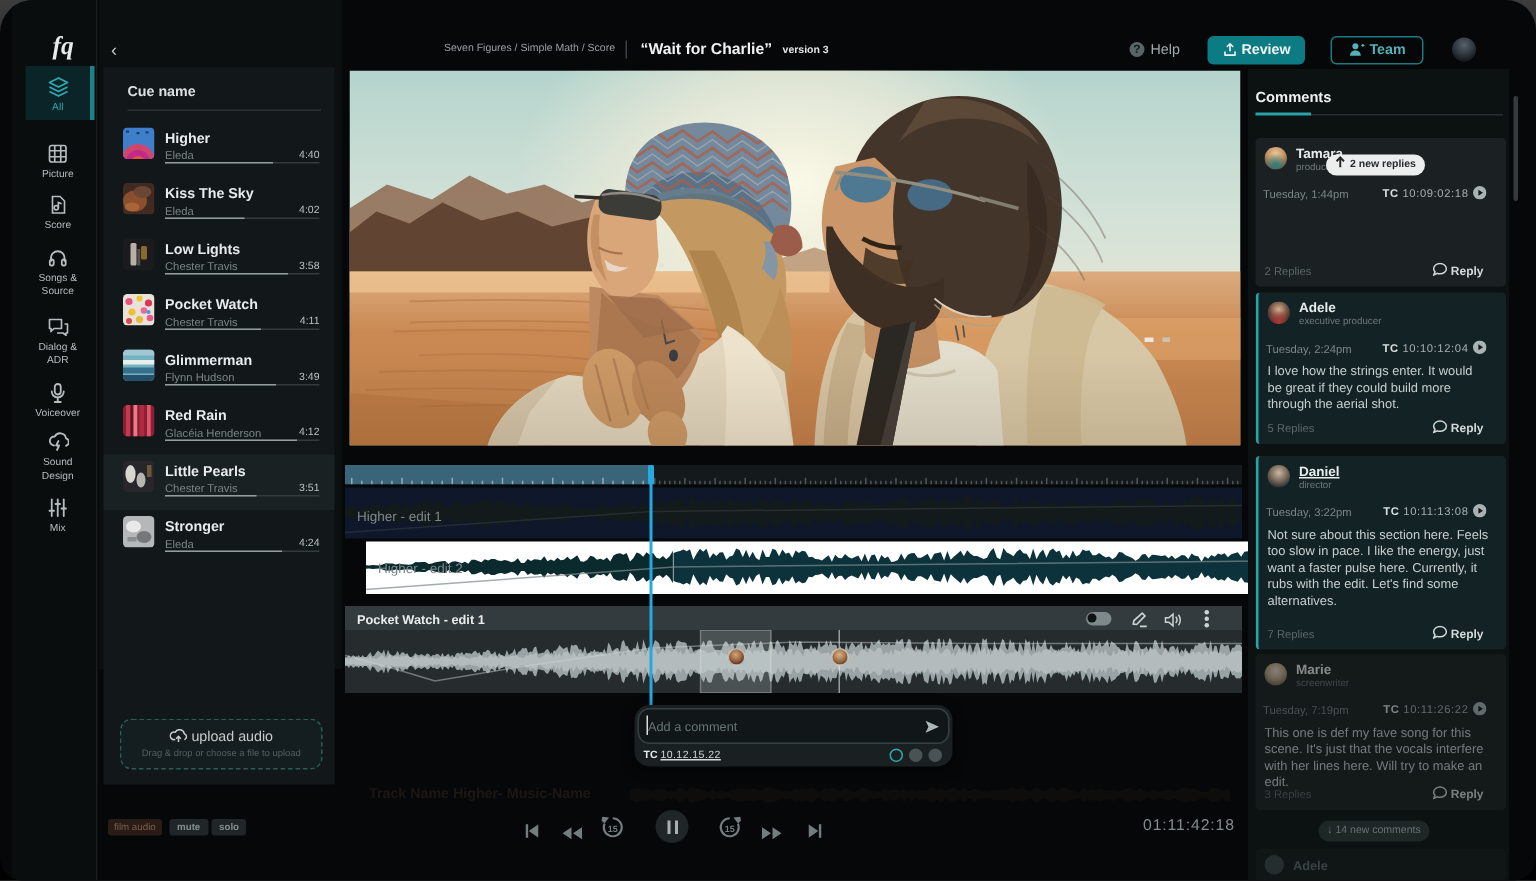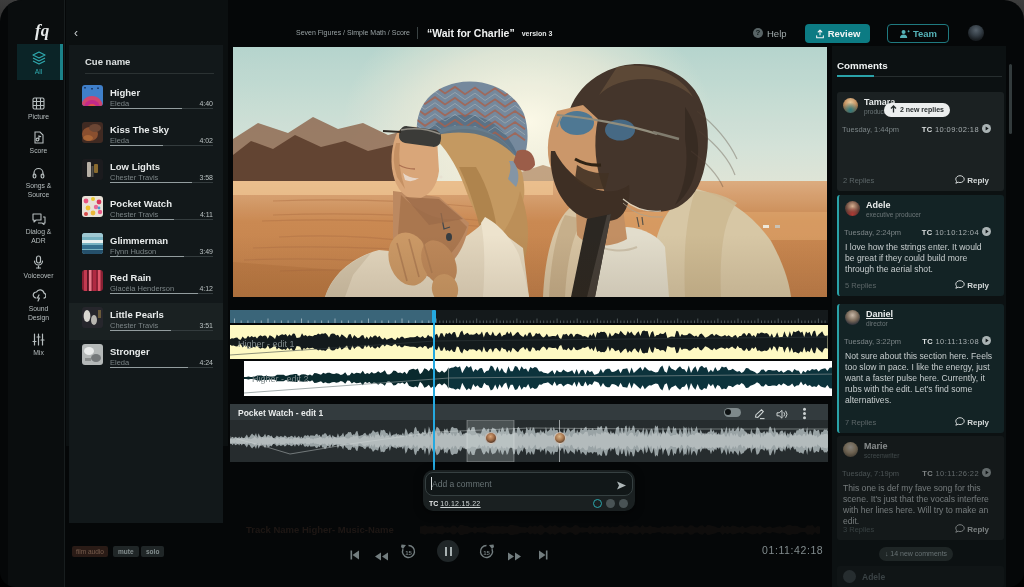--- a/index.html
+++ b/index.html
@@ -212,20 +212,29 @@
             <ellipse cx="14" cy="14" rx="5" ry="4" fill="#74787a"></ellipse>
             <rect x="3" y="14" width="6" height="3" fill="#8a8e8e"></rect>
           </svg>
         </div>
         <div class="abs" style="left:41px;top:6px;font-size:9.5px;font-weight:bold;color:#e8ebeb;">Stronger</div>
         <div class="abs" style="left:41px;top:18px;font-size:7.5px;color:#7b8486;">Eleda</div>
         <div class="abs" style="right:10px;top:18.5px;font-size:7px;color:#b9c0c1;">4:24</div>
         <div class="abs" style="left:41px;top:27px;width:103px;height:1px;background:#333b3d;"></div>
         <div class="abs" style="left:41px;top:27px;width:78px;height:1px;background:#939d9f;"></div>
       </div>
+      <div class="abs" style="left:14px;top:479px;width:135px;height:34px;border:1.5px dashed #2a5c5a;border-radius:8px;background:rgba(36,80,78,0.10);">
+<div class="abs" style="left:0;top:6px;width:100%;height:12px;text-align:center;font-size:9.5px;color:#c6cccc;white-space:nowrap;"><svg width="12" height="9" viewBox="0 0 14 10" style="vertical-align:-1px;">
+            <g stroke="#c6cccc" stroke-width="1.2" fill="none" stroke-linecap="round" stroke-linejoin="round">
+              <path d="M4 8 a3 3 0 1 1 0.5-5.8 a3.8 3.8 0 0 1 7 1.2 a2.4 2.4 0 0 1 0.5 4.4"></path>
+              <path d="M7 9.5 V5.5 M5.5 7 L7 5.5 L8.5 7"></path>
+            </g>
+          </svg> upload audio</div>
+<div class="abs" style="left:0;top:19px;width:100%;text-align:center;font-size:6.3px;color:#51605f;">Drag &amp; drop or choose a file to upload</div>
+</div>
     </div>
 <div class="abs" style="left:74px;top:26px;font-size:12px;color:#c8cdce;">‹</div>
 <div class="abs" style="left:296px;top:29px;font-size:7px;color:#98a1a3;">Seven Figures / Simple Math / Score</div>
 <div class="abs" style="left:417px;top:27px;width:1px;height:12px;background:#3a4243;"></div>
 <div class="abs" style="left:427px;top:27px;font-size:10.5px;font-weight:bold;color:#f0f2f2;">“Wait for Charlie”<span style="font-size:7px;margin-left:7px;color:#e4e7e7;vertical-align:1px;">version 3</span></div>
 <div class="abs" style="left:753px;top:28px;width:10px;height:10px;border-radius:50%;background:#596466;color:#10191a;font-size:8px;font-weight:bold;text-align:center;line-height:10px;">?</div>
 <div class="abs" style="left:767px;top:28px;font-size:9.5px;color:#a2abac;">Help</div>
 <div class="abs" style="left:805px;top:24px;width:65px;height:19px;background:#0c7b83;border-radius:4px;color:#f2f5f5;font-size:9.5px;font-weight:bold;text-align:center;line-height:19px;white-space:nowrap;"><svg width="10" height="10" viewBox="0 0 12 12" style="vertical-align:-1.5px;margin-right:3px;">
         <g stroke="#f2f5f5" stroke-width="1.3" fill="none" stroke-linecap="round" stroke-linejoin="round">
           <path d="M2 8 v2.5 h8 V8"></path>
@@ -534,21 +543,21 @@
         <rect x="574.5" y="10.5" width="1" height="2.5" fill="#4e585a"></rect>
         <rect x="577.9" y="10.5" width="1" height="2.5" fill="#4e585a"></rect>
         <rect x="581.2" y="10.5" width="1" height="2.5" fill="#4e585a"></rect>
         <rect x="584.6" y="10.5" width="1" height="2.5" fill="#4e585a"></rect>
         <rect x="587.9" y="8.5" width="1" height="4.5" fill="#4e585a"></rect>
         <rect x="591.3" y="10.5" width="1" height="2.5" fill="#4e585a"></rect>
         <rect x="594.6" y="10.5" width="1" height="2.5" fill="#4e585a"></rect>
         <rect x="598.0" y="10.5" width="1" height="2.5" fill="#4e585a"></rect>
       </svg>
 </div>
-<div class="abs" style="left:230px;top:325px;width:598px;height:34px;background:#fef9c3;overflow:hidden;">
+<div class="abs" style="left:230px;top:325px;width:598px;height:34px;background:#0f172a;overflow:hidden;">
 <svg style="display:block;" width="598" height="34">
         <polygon points="0.0,14.2 1.8,13.2 3.6,13.6 5.4,12.8 7.2,12.6 9.0,14.6 10.8,14.8 12.6,11.6 14.4,13.5 16.2,13.6 18.0,10.7 19.8,12.4 21.6,11.0 23.4,12.2 25.2,11.5 27.0,13.6 28.8,11.3 30.6,10.3 32.4,11.6 34.2,10.6 36.0,10.8 37.8,13.8 39.6,10.3 41.4,10.9 43.2,12.3 45.0,13.9 46.8,9.5 48.6,11.2 50.4,10.0 52.2,9.2 54.0,9.9 55.8,8.9 57.6,11.4 59.4,9.3 61.2,11.0 63.0,8.6 64.8,8.8 66.6,13.0 68.4,12.7 70.2,12.2 72.0,8.3 73.8,10.9 75.6,9.9 77.4,11.6 79.2,10.5 81.0,11.1 82.8,11.3 84.6,10.0 86.4,10.0 88.2,8.5 90.0,9.6 91.8,8.4 93.6,8.8 95.4,8.1 97.2,9.7 99.0,12.6 100.8,8.9 102.6,8.4 104.4,8.7 106.2,10.4 108.0,9.7 109.8,12.4 111.6,9.3 113.4,10.6 115.2,12.1 117.0,13.5 118.8,9.5 120.6,9.0 122.4,13.5 124.2,10.0 126.0,11.8 127.8,13.2 129.6,12.5 131.4,10.5 133.2,10.1 135.0,14.1 136.8,11.4 138.6,14.2 140.4,11.1 142.2,12.8 144.0,10.8 145.8,10.5 147.6,12.4 149.4,10.7 151.2,13.3 153.0,14.4 154.8,12.4 156.6,14.8 158.4,14.0 160.2,13.3 162.0,12.8 163.8,14.4 165.6,15.0 167.4,12.3 169.2,13.8 171.0,11.8 172.8,11.8 174.6,13.4 176.4,13.0 178.2,12.7 180.0,12.2 181.8,12.2 183.6,12.2 185.4,11.9 187.2,10.7 189.0,12.2 190.8,12.4 192.6,11.1 194.4,13.1 196.2,12.7 198.0,9.8 199.8,11.6 201.6,11.4 203.4,14.2 205.2,9.8 207.0,8.7 208.8,12.9 210.6,8.3 212.4,8.2 214.2,12.3 216.0,8.1 217.8,9.1 219.6,7.6 221.4,9.8 223.2,7.3 225.0,7.1 226.8,12.6 228.6,12.1 230.4,7.3 232.2,5.4 234.0,10.3 235.8,8.7 237.6,7.7 239.4,9.7 241.2,9.4 243.0,9.7 244.8,9.3 246.6,7.7 248.4,9.8 250.2,9.2 252.0,6.5 253.8,12.4 255.6,7.8 257.4,6.7 259.2,9.8 261.0,10.5 262.8,6.4 264.6,10.4 266.4,10.9 268.2,9.0 270.0,7.2 271.8,11.7 273.6,9.9 275.4,9.8 277.2,6.5 279.0,9.2 280.8,6.5 282.6,11.3 284.4,10.0 286.2,8.0 288.0,6.7 289.8,9.4 291.6,11.1 293.4,12.0 295.2,9.1 297.0,11.5 298.8,7.7 300.6,7.6 302.4,11.7 304.2,11.1 306.0,8.1 307.8,9.1 309.6,8.3 311.4,11.0 313.2,12.5 315.0,11.5 316.8,8.8 318.6,11.7 320.4,11.4 322.2,11.1 324.0,11.1 325.8,11.3 327.6,8.9 329.4,12.9 331.2,14.1 333.0,9.2 334.8,9.4 336.6,8.8 338.4,11.3 340.2,8.7 342.0,8.7 343.8,12.2 345.6,9.3 347.4,8.7 349.2,9.5 351.0,10.1 352.8,11.4 354.6,11.0 356.4,11.7 358.2,12.8 360.0,9.3 361.8,11.1 363.6,7.8 365.4,12.8 367.2,7.1 369.0,8.2 370.8,6.8 372.6,6.9 374.4,6.8 376.2,8.6 378.0,12.9 379.8,7.4 381.6,11.3 383.4,10.3 385.2,7.7 387.0,8.6 388.8,9.3 390.6,5.8 392.4,7.8 394.2,9.7 396.0,10.4 397.8,6.1 399.6,8.6 401.4,6.5 403.2,9.5 405.0,10.7 406.8,8.1 408.6,6.2 410.4,10.9 412.2,6.3 414.0,5.5 415.8,6.2 417.6,6.1 419.4,12.6 421.2,7.4 423.0,5.9 424.8,12.1 426.6,10.1 428.4,10.1 430.2,8.2 432.0,9.0 433.8,8.7 435.6,6.7 437.4,12.9 439.2,12.2 441.0,11.5 442.8,11.6 444.6,12.1 446.4,5.8 448.2,6.6 450.0,12.0 451.8,8.9 453.6,10.3 455.4,10.3 457.2,10.1 459.0,8.3 460.8,8.7 462.6,10.3 464.4,11.5 466.2,10.6 468.0,12.2 469.8,9.3 471.6,8.5 473.4,10.6 475.2,12.7 477.0,12.0 478.8,10.9 480.6,9.6 482.4,8.8 484.2,11.1 486.0,8.9 487.8,9.9 489.6,11.0 491.4,11.4 493.2,10.9 495.0,10.0 496.8,11.5 498.6,10.3 500.4,11.4 502.2,12.4 504.0,10.8 505.8,9.9 507.6,13.3 509.4,11.1 511.2,11.0 513.0,8.6 514.8,8.2 516.6,11.0 518.4,8.1 520.2,8.5 522.0,11.5 523.8,10.1 525.6,12.3 527.4,8.0 529.2,8.7 531.0,7.4 532.8,7.8 534.6,8.4 536.4,7.9 538.2,8.9 540.0,12.1 541.8,8.6 543.6,13.1 545.4,11.6 547.2,7.2 549.0,12.5 550.8,12.0 552.6,11.9 554.4,6.3 556.2,11.1 558.0,12.6 559.8,6.3 561.6,11.5 563.4,6.2 565.2,7.3 567.0,6.2 568.8,5.4 570.6,7.8 572.4,6.4 574.2,12.3 576.0,6.5 577.8,8.3 579.6,6.8 581.4,11.5 583.2,6.6 585.0,5.4 586.8,12.0 588.6,9.6 590.4,7.9 592.2,6.2 594.0,10.3 595.8,10.9 597.6,10.3 597.6,23.7 595.8,23.1 594.0,23.7 592.2,27.8 590.4,26.1 588.6,24.4 586.8,22.0 585.0,28.6 583.2,27.4 581.4,22.5 579.6,27.2 577.8,25.7 576.0,27.5 574.2,21.7 572.4,27.6 570.6,26.2 568.8,28.6 567.0,27.8 565.2,26.7 563.4,27.8 561.6,22.5 559.8,27.7 558.0,21.4 556.2,22.9 554.4,27.7 552.6,22.1 550.8,22.0 549.0,21.5 547.2,26.8 545.4,22.4 543.6,20.9 541.8,25.4 540.0,21.9 538.2,25.1 536.4,26.1 534.6,25.6 532.8,26.2 531.0,26.6 529.2,25.3 527.4,26.0 525.6,21.7 523.8,23.9 522.0,22.5 520.2,25.5 518.4,25.9 516.6,23.0 514.8,25.8 513.0,25.4 511.2,23.0 509.4,22.9 507.6,20.7 505.8,24.1 504.0,23.2 502.2,21.6 500.4,22.6 498.6,23.7 496.8,22.5 495.0,24.0 493.2,23.1 491.4,22.6 489.6,23.0 487.8,24.1 486.0,25.1 484.2,22.9 482.4,25.2 480.6,24.4 478.8,23.1 477.0,22.0 475.2,21.3 473.4,23.4 471.6,25.5 469.8,24.7 468.0,21.8 466.2,23.4 464.4,22.5 462.6,23.7 460.8,25.3 459.0,25.7 457.2,23.9 455.4,23.7 453.6,23.7 451.8,25.1 450.0,22.0 448.2,27.4 446.4,28.2 444.6,21.9 442.8,22.4 441.0,22.5 439.2,21.8 437.4,21.1 435.6,27.3 433.8,25.3 432.0,25.0 430.2,25.8 428.4,23.9 426.6,23.9 424.8,21.9 423.0,28.1 421.2,26.6 419.4,21.4 417.6,27.9 415.8,27.8 414.0,28.5 412.2,27.7 410.4,23.1 408.6,27.8 406.8,25.9 405.0,23.3 403.2,24.5 401.4,27.5 399.6,25.4 397.8,27.9 396.0,23.6 394.2,24.3 392.4,26.2 390.6,28.2 388.8,24.7 387.0,25.4 385.2,26.3 383.4,23.7 381.6,22.7 379.8,26.6 378.0,21.1 376.2,25.4 374.4,27.2 372.6,27.1 370.8,27.2 369.0,25.8 367.2,26.9 365.4,21.2 363.6,26.2 361.8,22.9 360.0,24.7 358.2,21.2 356.4,22.3 354.6,23.0 352.8,22.6 351.0,23.9 349.2,24.5 347.4,25.3 345.6,24.7 343.8,21.8 342.0,25.3 340.2,25.3 338.4,22.7 336.6,25.2 334.8,24.6 333.0,24.8 331.2,19.9 329.4,21.1 327.6,25.1 325.8,22.7 324.0,22.9 322.2,22.9 320.4,22.6 318.6,22.3 316.8,25.2 315.0,22.5 313.2,21.5 311.4,23.0 309.6,25.7 307.8,24.9 306.0,25.9 304.2,22.9 302.4,22.3 300.6,26.4 298.8,26.3 297.0,22.5 295.2,24.9 293.4,22.0 291.6,22.9 289.8,24.6 288.0,27.3 286.2,26.0 284.4,24.0 282.6,22.7 280.8,27.5 279.0,24.8 277.2,27.5 275.4,24.2 273.6,24.1 271.8,22.3 270.0,26.8 268.2,25.0 266.4,23.1 264.6,23.6 262.8,27.6 261.0,23.5 259.2,24.2 257.4,27.3 255.6,26.2 253.8,21.6 252.0,27.5 250.2,24.8 248.4,24.2 246.6,26.3 244.8,24.7 243.0,24.3 241.2,24.6 239.4,24.3 237.6,26.3 235.8,25.3 234.0,23.7 232.2,28.6 230.4,26.7 228.6,21.9 226.8,21.4 225.0,26.9 223.2,26.7 221.4,24.2 219.6,26.4 217.8,24.9 216.0,25.9 214.2,21.7 212.4,25.8 210.6,25.7 208.8,21.1 207.0,25.3 205.2,24.2 203.4,19.8 201.6,22.6 199.8,22.4 198.0,24.2 196.2,21.3 194.4,20.9 192.6,22.9 190.8,21.6 189.0,21.8 187.2,23.3 185.4,22.1 183.6,21.8 181.8,21.8 180.0,21.8 178.2,21.3 176.4,21.0 174.6,20.6 172.8,22.2 171.0,22.2 169.2,20.2 167.4,21.7 165.6,19.0 163.8,19.6 162.0,21.2 160.2,20.7 158.4,20.0 156.6,19.2 154.8,21.6 153.0,19.6 151.2,20.7 149.4,23.3 147.6,21.6 145.8,23.5 144.0,23.2 142.2,21.2 140.4,22.9 138.6,19.8 136.8,22.6 135.0,19.9 133.2,23.9 131.4,23.5 129.6,21.5 127.8,20.8 126.0,22.2 124.2,24.0 122.4,20.5 120.6,25.0 118.8,24.5 117.0,20.5 115.2,21.9 113.4,23.4 111.6,24.7 109.8,21.6 108.0,24.3 106.2,23.6 104.4,25.3 102.6,25.6 100.8,25.1 99.0,21.4 97.2,24.3 95.4,25.9 93.6,25.2 91.8,25.6 90.0,24.4 88.2,25.5 86.4,24.0 84.6,24.0 82.8,22.7 81.0,22.9 79.2,23.5 77.4,22.4 75.6,24.1 73.8,23.1 72.0,25.7 70.2,21.8 68.4,21.3 66.6,21.0 64.8,25.2 63.0,25.4 61.2,23.0 59.4,24.7 57.6,22.6 55.8,25.1 54.0,24.1 52.2,24.8 50.4,24.0 48.6,22.8 46.8,24.5 45.0,20.1 43.2,21.7 41.4,23.1 39.6,23.7 37.8,20.2 36.0,23.2 34.2,23.4 32.4,22.4 30.6,23.7 28.8,22.7 27.0,20.4 25.2,22.5 23.4,21.8 21.6,23.0 19.8,21.6 18.0,23.3 16.2,20.4 14.4,20.5 12.6,22.4 10.8,19.2 9.0,19.4 7.2,21.4 5.4,21.2 3.6,20.4 1.8,20.8 0.0,19.8" fill="#131a1c" opacity="1.0"></polygon>
         <polyline points="0,30 205,16 598,12" stroke="#343e40" stroke-width="1" fill="none" opacity="0.55"></polyline>
       </svg>
 <div class="abs" style="left:8px;top:14px;font-size:9px;color:#7e888a;">Higher - edit 1</div>
 </div>
 <div class="abs" style="left:244px;top:361px;width:598px;height:35px;background:#ffffff;overflow:hidden;">
 <svg style="display:block;" width="598" height="35">
         <polygon points="0.0,15.9 2.2,16.0 4.4,15.6 6.6,15.9 8.8,16.0 11.0,15.4 13.2,14.5 15.4,14.6 17.6,14.6 19.8,15.4 22.0,14.8 24.2,15.2 26.4,15.4 28.6,15.5 30.8,15.2 33.0,13.7 35.2,13.8 37.4,13.7 39.6,13.7 41.8,15.0 44.0,14.6 46.2,13.8 48.4,13.5 50.6,13.1 52.8,13.0 55.0,15.0 57.2,13.5 59.4,13.2 61.6,13.6 63.8,14.5 66.0,13.5 68.2,14.8 70.4,12.1 72.6,12.2 74.8,13.0 77.0,13.8 79.2,11.8 81.4,12.7 83.6,11.7 85.8,11.7 88.0,12.7 90.2,13.0 92.4,12.3 94.6,12.8 96.8,13.9 99.0,13.2 101.2,11.2 103.4,14.4 105.6,14.3 107.8,11.6 110.0,13.0 112.2,11.8 114.4,12.0 116.6,12.5 118.8,9.8 121.0,13.2 123.2,12.0 125.4,13.0 127.6,10.9 129.8,12.5 132.0,12.1 134.2,10.2 136.4,12.1 138.6,10.9 140.8,9.2 143.0,13.2 145.2,13.5 147.4,12.3 149.6,9.5 151.8,10.1 154.0,12.1 156.2,11.5 158.4,12.4 160.6,10.7 162.8,13.3 165.0,9.3 167.2,8.2 169.4,7.8 171.6,8.8 173.8,7.6 176.0,13.3 178.2,11.2 180.4,7.3 182.6,8.2 184.8,10.2 187.0,7.1 189.2,8.8 191.4,7.6 193.6,10.8 195.8,11.5 198.0,9.6 200.2,11.8 202.4,9.9 204.6,6.2 204.6,27.8 202.4,24.1 200.2,22.2 198.0,24.4 195.8,22.5 193.6,23.2 191.4,26.4 189.2,25.2 187.0,26.9 184.8,23.8 182.6,25.8 180.4,26.7 178.2,22.8 176.0,20.7 173.8,26.4 171.6,25.2 169.4,26.2 167.2,25.8 165.0,24.7 162.8,20.7 160.6,23.3 158.4,21.6 156.2,22.5 154.0,21.9 151.8,23.9 149.6,24.5 147.4,21.7 145.2,20.5 143.0,20.8 140.8,24.8 138.6,23.1 136.4,21.9 134.2,23.8 132.0,21.9 129.8,21.5 127.6,23.1 125.4,21.0 123.2,22.0 121.0,20.8 118.8,24.2 116.6,21.5 114.4,22.0 112.2,22.2 110.0,21.0 107.8,22.4 105.6,19.7 103.4,19.6 101.2,22.8 99.0,20.8 96.8,20.1 94.6,21.2 92.4,21.7 90.2,21.0 88.0,21.3 85.8,22.3 83.6,22.3 81.4,21.3 79.2,22.2 77.0,20.2 74.8,21.0 72.6,21.8 70.4,21.9 68.2,19.2 66.0,20.5 63.8,19.5 61.6,20.4 59.4,20.8 57.2,20.5 55.0,19.0 52.8,21.0 50.6,20.9 48.4,20.5 46.2,20.2 44.0,19.4 41.8,19.0 39.6,20.3 37.4,20.3 35.2,20.2 33.0,20.3 30.8,18.8 28.6,18.5 26.4,18.6 24.2,18.8 22.0,19.2 19.8,18.6 17.6,19.4 15.4,19.4 13.2,19.5 11.0,18.6 8.8,18.0 6.6,18.1 4.4,18.4 2.2,18.0 0.0,18.1" fill="#0a2a2e" opacity="1.0"></polygon>
         <polygon points="205.0,7.7 207.2,6.8 209.4,6.4 211.6,5.3 213.8,6.5 216.0,5.2 218.2,12.2 220.4,8.2 222.6,4.8 224.8,6.8 227.0,4.9 229.2,11.1 231.4,7.9 233.6,9.7 235.8,7.3 238.0,7.1 240.2,12.2 242.4,10.0 244.6,9.4 246.8,4.6 249.0,5.7 251.2,10.5 253.4,5.5 255.6,10.8 257.8,6.9 260.0,11.0 262.2,12.5 264.4,5.3 266.6,10.3 268.8,10.3 271.0,4.9 273.2,5.7 275.4,9.9 277.6,5.3 279.8,8.2 282.0,7.4 284.2,10.9 286.4,6.0 288.6,7.6 290.8,6.1 293.0,6.7 295.2,10.5 297.4,10.2 299.6,11.7 301.8,11.9 304.0,12.7 306.2,10.9 308.4,9.2 310.6,13.5 312.8,8.9 315.0,11.0 317.2,11.2 319.4,8.4 321.6,10.3 323.8,11.3 326.0,10.4 328.2,9.3 330.4,13.2 332.6,8.0 334.8,13.6 337.0,9.2 339.2,8.7 341.4,13.6 343.6,9.0 345.8,11.2 348.0,10.0 350.2,13.7 352.4,13.3 354.6,12.3 356.8,8.0 359.0,12.1 361.2,8.8 363.4,7.8 365.6,7.7 367.8,10.9 370.0,10.8 372.2,9.7 374.4,8.1 376.6,12.3 378.8,8.1 381.0,7.7 383.2,7.2 385.4,12.7 387.6,6.4 389.8,12.1 392.0,10.0 394.2,8.1 396.4,6.1 398.6,9.8 400.8,5.8 403.0,8.1 405.2,9.7 407.4,9.6 409.6,10.7 411.8,11.6 414.0,10.9 416.2,6.6 418.4,4.4 420.6,10.6 422.8,11.8 425.0,4.3 427.2,7.4 429.4,8.4 431.6,9.8 433.8,6.9 436.0,5.2 438.2,7.9 440.4,8.2 442.6,11.6 444.8,4.6 447.0,11.9 449.2,7.7 451.4,5.3 453.6,10.9 455.8,6.1 458.0,4.7 460.2,7.0 462.4,6.0 464.6,11.4 466.8,8.7 469.0,11.1 471.2,6.0 473.4,10.0 475.6,8.9 477.8,5.4 480.0,6.4 482.2,5.8 484.4,9.2 486.6,9.1 488.8,7.7 491.0,9.4 493.2,10.7 495.4,10.0 497.6,11.9 499.8,10.4 502.0,7.0 504.2,7.3 506.4,9.2 508.6,10.0 510.8,11.0 513.0,12.8 515.2,11.5 517.4,8.7 519.6,8.4 521.8,11.1 524.0,8.9 526.2,9.0 528.4,9.4 530.6,9.6 532.8,9.1 535.0,11.2 537.2,9.4 539.4,11.7 541.6,10.5 543.8,9.0 546.0,9.4 548.2,11.6 550.4,8.0 552.6,9.5 554.8,9.8 557.0,13.5 559.2,9.8 561.4,11.5 563.6,9.0 565.8,10.1 568.0,8.0 570.2,8.8 572.4,7.9 574.6,10.5 576.8,8.5 579.0,7.8 581.2,7.2 583.4,10.1 585.6,6.8 587.8,6.5 590.0,7.5 592.2,5.6 594.4,5.6 596.6,8.4 596.6,25.6 594.4,28.4 592.2,28.4 590.0,26.5 587.8,27.5 585.6,27.2 583.4,23.9 581.2,26.8 579.0,26.2 576.8,25.5 574.6,23.5 572.4,26.1 570.2,25.2 568.0,26.0 565.8,23.9 563.6,25.0 561.4,22.5 559.2,24.2 557.0,20.5 554.8,24.2 552.6,24.5 550.4,26.0 548.2,22.4 546.0,24.6 543.8,25.0 541.6,23.5 539.4,22.3 537.2,24.6 535.0,22.8 532.8,24.9 530.6,24.4 528.4,24.6 526.2,25.0 524.0,25.1 521.8,22.9 519.6,25.6 517.4,25.3 515.2,22.5 513.0,21.2 510.8,23.0 508.6,24.0 506.4,24.8 504.2,26.7 502.0,27.0 499.8,23.6 497.6,22.1 495.4,24.0 493.2,23.3 491.0,24.6 488.8,26.3 486.6,24.9 484.4,24.8 482.2,28.2 480.0,27.6 477.8,28.6 475.6,25.1 473.4,24.0 471.2,28.0 469.0,22.9 466.8,25.3 464.6,22.6 462.4,28.0 460.2,27.0 458.0,29.3 455.8,27.9 453.6,23.1 451.4,28.7 449.2,26.3 447.0,22.1 444.8,29.4 442.6,22.4 440.4,25.8 438.2,26.1 436.0,28.8 433.8,27.1 431.6,24.2 429.4,25.6 427.2,26.6 425.0,29.7 422.8,22.2 420.6,23.4 418.4,29.6 416.2,27.4 414.0,23.1 411.8,22.4 409.6,23.3 407.4,24.4 405.2,24.3 403.0,25.9 400.8,28.2 398.6,24.2 396.4,27.9 394.2,25.9 392.0,24.0 389.8,21.9 387.6,27.6 385.4,21.3 383.2,26.8 381.0,26.3 378.8,25.9 376.6,21.7 374.4,25.9 372.2,24.3 370.0,23.2 367.8,23.1 365.6,26.3 363.4,26.2 361.2,25.2 359.0,21.9 356.8,26.0 354.6,21.7 352.4,20.7 350.2,20.3 348.0,24.0 345.8,22.8 343.6,25.0 341.4,20.4 339.2,25.3 337.0,24.8 334.8,20.4 332.6,26.0 330.4,20.8 328.2,24.7 326.0,23.6 323.8,22.7 321.6,23.7 319.4,25.6 317.2,22.8 315.0,23.0 312.8,25.1 310.6,20.5 308.4,24.8 306.2,23.1 304.0,21.3 301.8,22.1 299.6,22.3 297.4,23.8 295.2,23.5 293.0,27.3 290.8,27.9 288.6,26.4 286.4,28.0 284.2,23.1 282.0,26.6 279.8,25.8 277.6,28.7 275.4,24.1 273.2,28.3 271.0,29.1 268.8,23.7 266.6,23.7 264.4,28.7 262.2,21.5 260.0,23.0 257.8,27.1 255.6,23.2 253.4,28.5 251.2,23.5 249.0,28.3 246.8,29.4 244.6,24.6 242.4,24.0 240.2,21.8 238.0,26.9 235.8,26.7 233.6,24.3 231.4,26.1 229.2,22.9 227.0,29.1 224.8,27.2 222.6,29.2 220.4,25.8 218.2,21.8 216.0,28.8 213.8,27.5 211.6,28.7 209.4,27.6 207.2,27.2 205.0,26.3" fill="#0c333c" opacity="1.0"></polygon>

